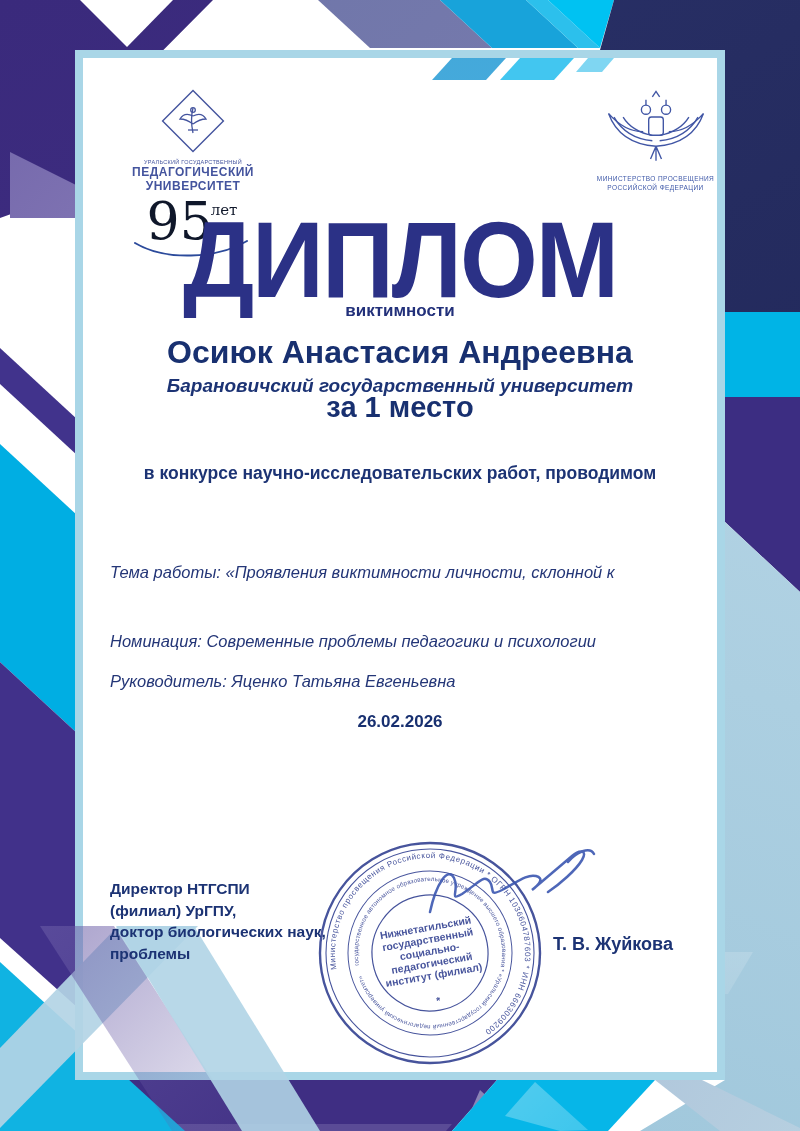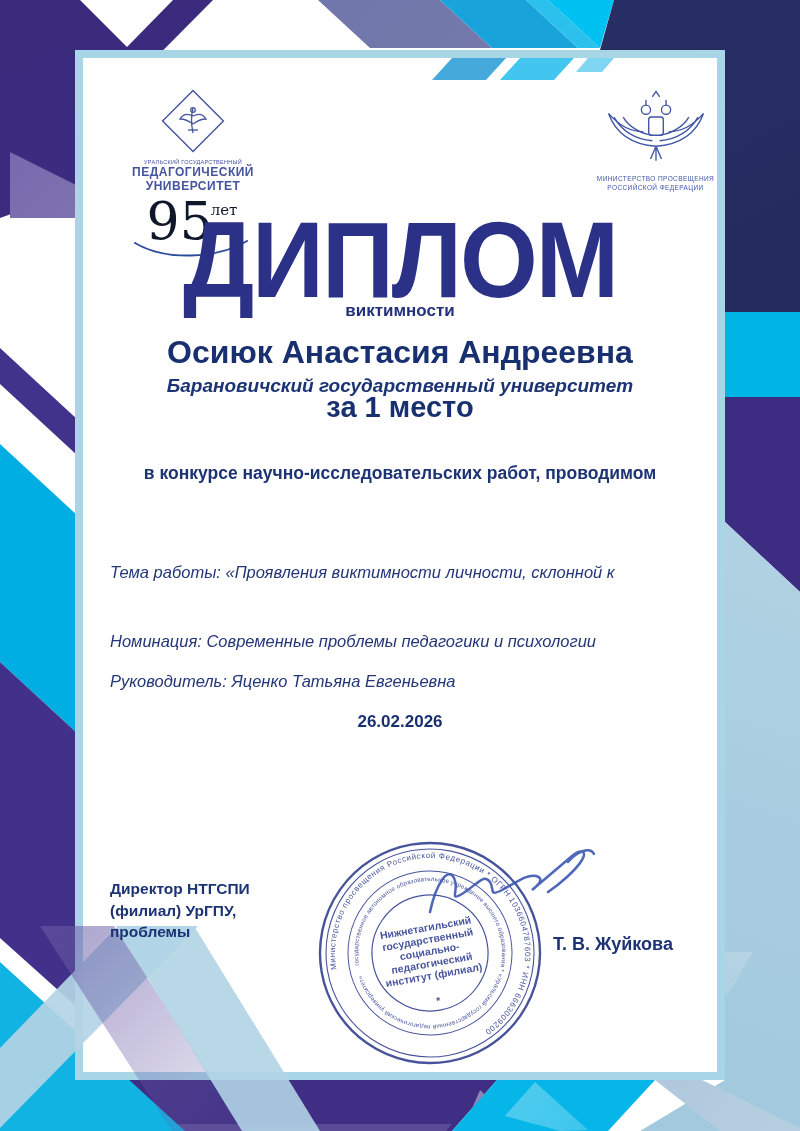--- a/index.html
+++ b/index.html
@@ -168,20 +168,21 @@
     <div>Тема работы: «Проявления виктимности личности, склонной к</div>
   </div>
   <div class="itblock nomination">Номинация: Современные проблемы педагогики и психологии</div>
   <div class="itblock supervisor">Руководитель: Яценко Татьяна Евгеньевна</div>
 
   <div class="c date">26.02.2026</div>
 
   <div class="signer">
     <div>Директор НТГСПИ</div>
     <div>(филиал) УрГПУ,</div>
+    <div>доктор биологических наук,</div>
     <div>проблемы</div>
   </div>
 
   <div class="stampbox">
     <svg width="236" height="236" viewBox="0 0 236 236">
       <defs>
         <path id="ring1path" d="M 23,118 A 95,95 0 1 1 213,118 A 95,95 0 1 1 23,118"></path>
         <path id="ring2path" d="M 46,118 A 72,72 0 1 1 190,118 A 72,72 0 1 1 46,118"></path>
       </defs>
       <circle cx="118" cy="118" r="110" fill="none" stroke="#2e3d8f" stroke-width="2.4"></circle>

